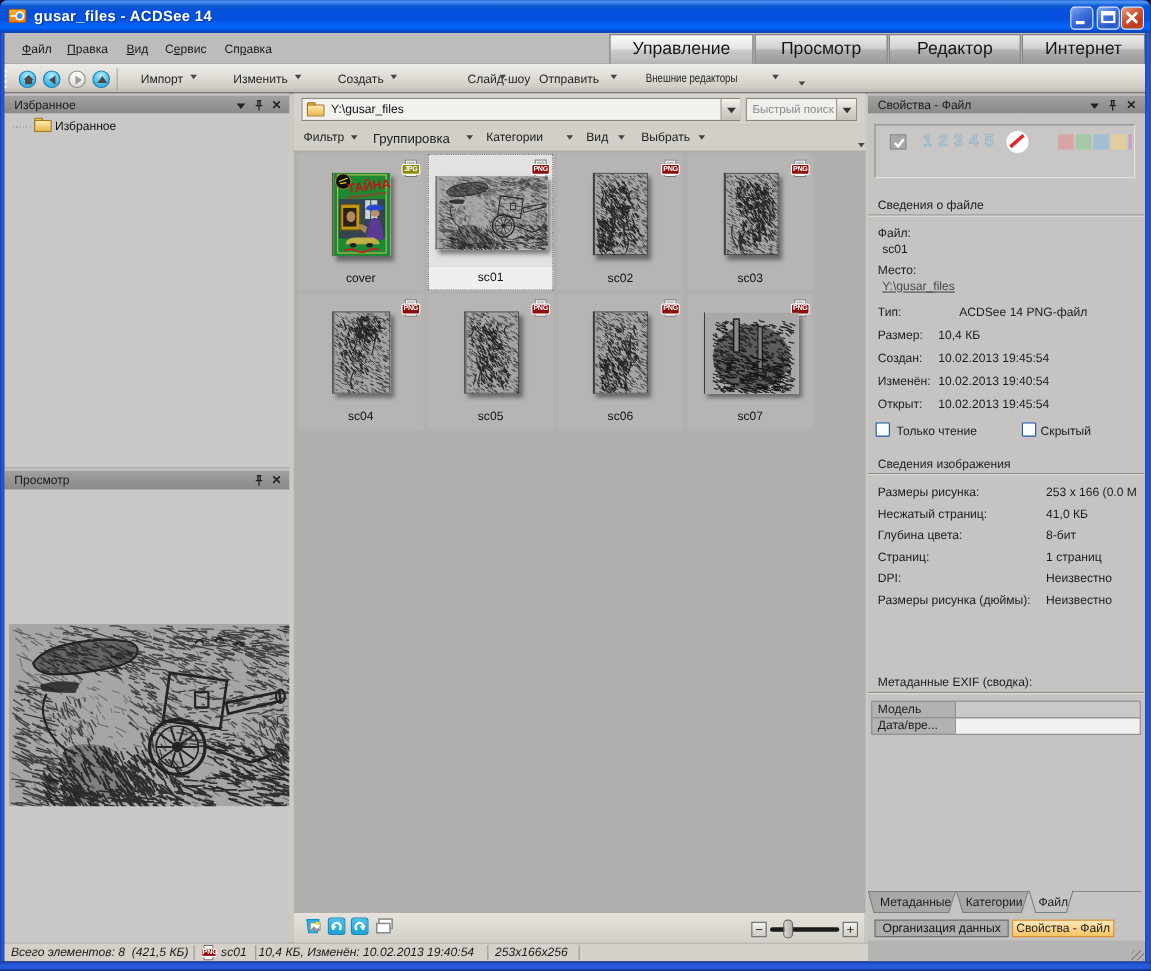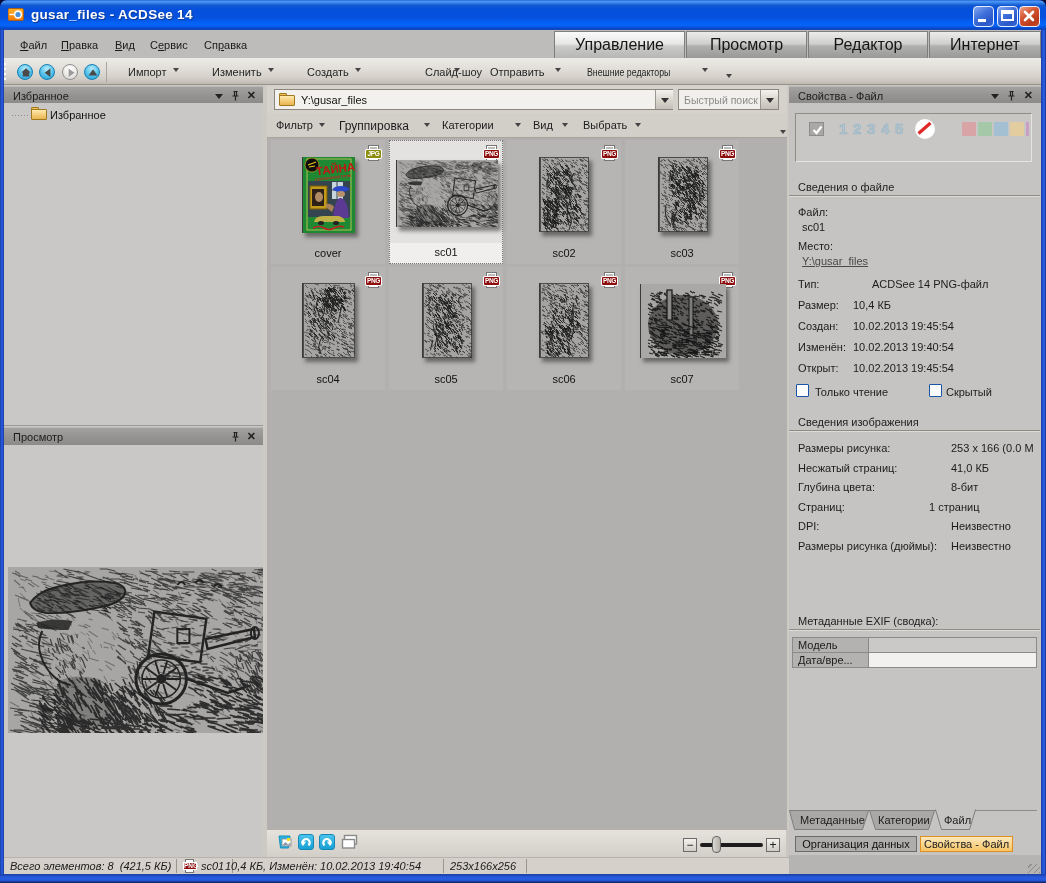--- a/index.html
+++ b/index.html
@@ -558,21 +558,21 @@
 <div class="frow" style="left:946px; top:386px;">Скрытый</div>
 <div class="frow" style="left:798px; top:416px;">Сведения изображения</div>
 <div class="secline" style="left:789px; top:430px;"></div>
 <div class="frow" style="left:798px; top:442px;">Размеры рисунка:</div>
 <div class="frow" style="left:951px; top:442px;">253 x 166 (0.0 M</div>
 <div class="frow" style="left:798px; top:462px;">Несжатый страниц:</div>
 <div class="frow" style="left:951px; top:462px;">41,0 КБ</div>
 <div class="frow" style="left:798px; top:481px;">Глубина цвета:</div>
 <div class="frow" style="left:951px; top:481px;">8-бит</div>
 <div class="frow" style="left:798px; top:501px;">Страниц:</div>
-<div class="frow" style="left:929px; top:501px;">1 страниц</div>
+<div class="frow" style="left:951px; top:501px;">1 страниц</div>
 <div class="frow" style="left:798px; top:520px;">DPI:</div>
 <div class="frow" style="left:951px; top:520px;">Неизвестно</div>
 <div class="frow" style="left:798px; top:540px;">Размеры рисунка (дюймы):</div>
 <div class="frow" style="left:951px; top:540px;">Неизвестно</div>
 <div class="frow" style="left:798px; top:615px;">Метаданные EXIF (сводка):</div>
 <div class="secline" style="left:789px; top:629px;"></div>
 <div id="exiftable">
   <span style="position:absolute; left:5px; top:1px;">Модель</span>
   <span style="position:absolute; left:5px; top:16px;">Дата/вре...</span>
   <div class="vcell" style="top:15px; height:14px; background:#f2f1ef;"></div>
@@ -596,18 +596,18 @@
   background:repeating-linear-gradient(135deg,transparent 0 2px,#8a8a88 2px 3px,transparent 3px 4px);"></div>
 <div class="stxt" style="left:10px;">Всего элементов: 8&nbsp; (421,5 КБ)</div>
 <div class="ssep" style="left:176px;"></div>
 <div class="abs" style="left:183px; top:859px; width:14px; height:14px;">
   <div style="position:absolute; left:2px; top:0; width:9px; height:14px; background:#fff; border:1px solid #777;"></div>
   <div style="position:absolute; left:0; top:3px; width:14px; height:8px; background:#8d0d0d; border:1px solid #fff;
     color:#fff; font-size:6.5px; font-weight:bold; text-align:center; line-height:6px;">PNG</div>
   </div>
 <div class="stxt" style="left:201px;">sc01</div>
 <div class="ssep" style="left:232px;"></div>
-<div class="stxt" style="left:225px;">10,4 КБ, Изменён: 10.02.2013 19:40:54</div>
+<div class="stxt" style="left:235px;">10,4 КБ, Изменён: 10.02.2013 19:40:54</div>
 <div class="ssep" style="left:443px;"></div>
 <div class="stxt" style="left:450px;">253x166x256</div>
 <div class="ssep" style="left:526px;"></div>
 <div class="wb" style="left:0; top:30px; width:4px; height:844px;"></div>
 <div class="wb" style="left:1041px; top:30px; width:5px; height:844px;"></div>
 <div id="wb-b" style="left:0; top:874px; width:1046px; height:9px;"></div>
 </body></html>

